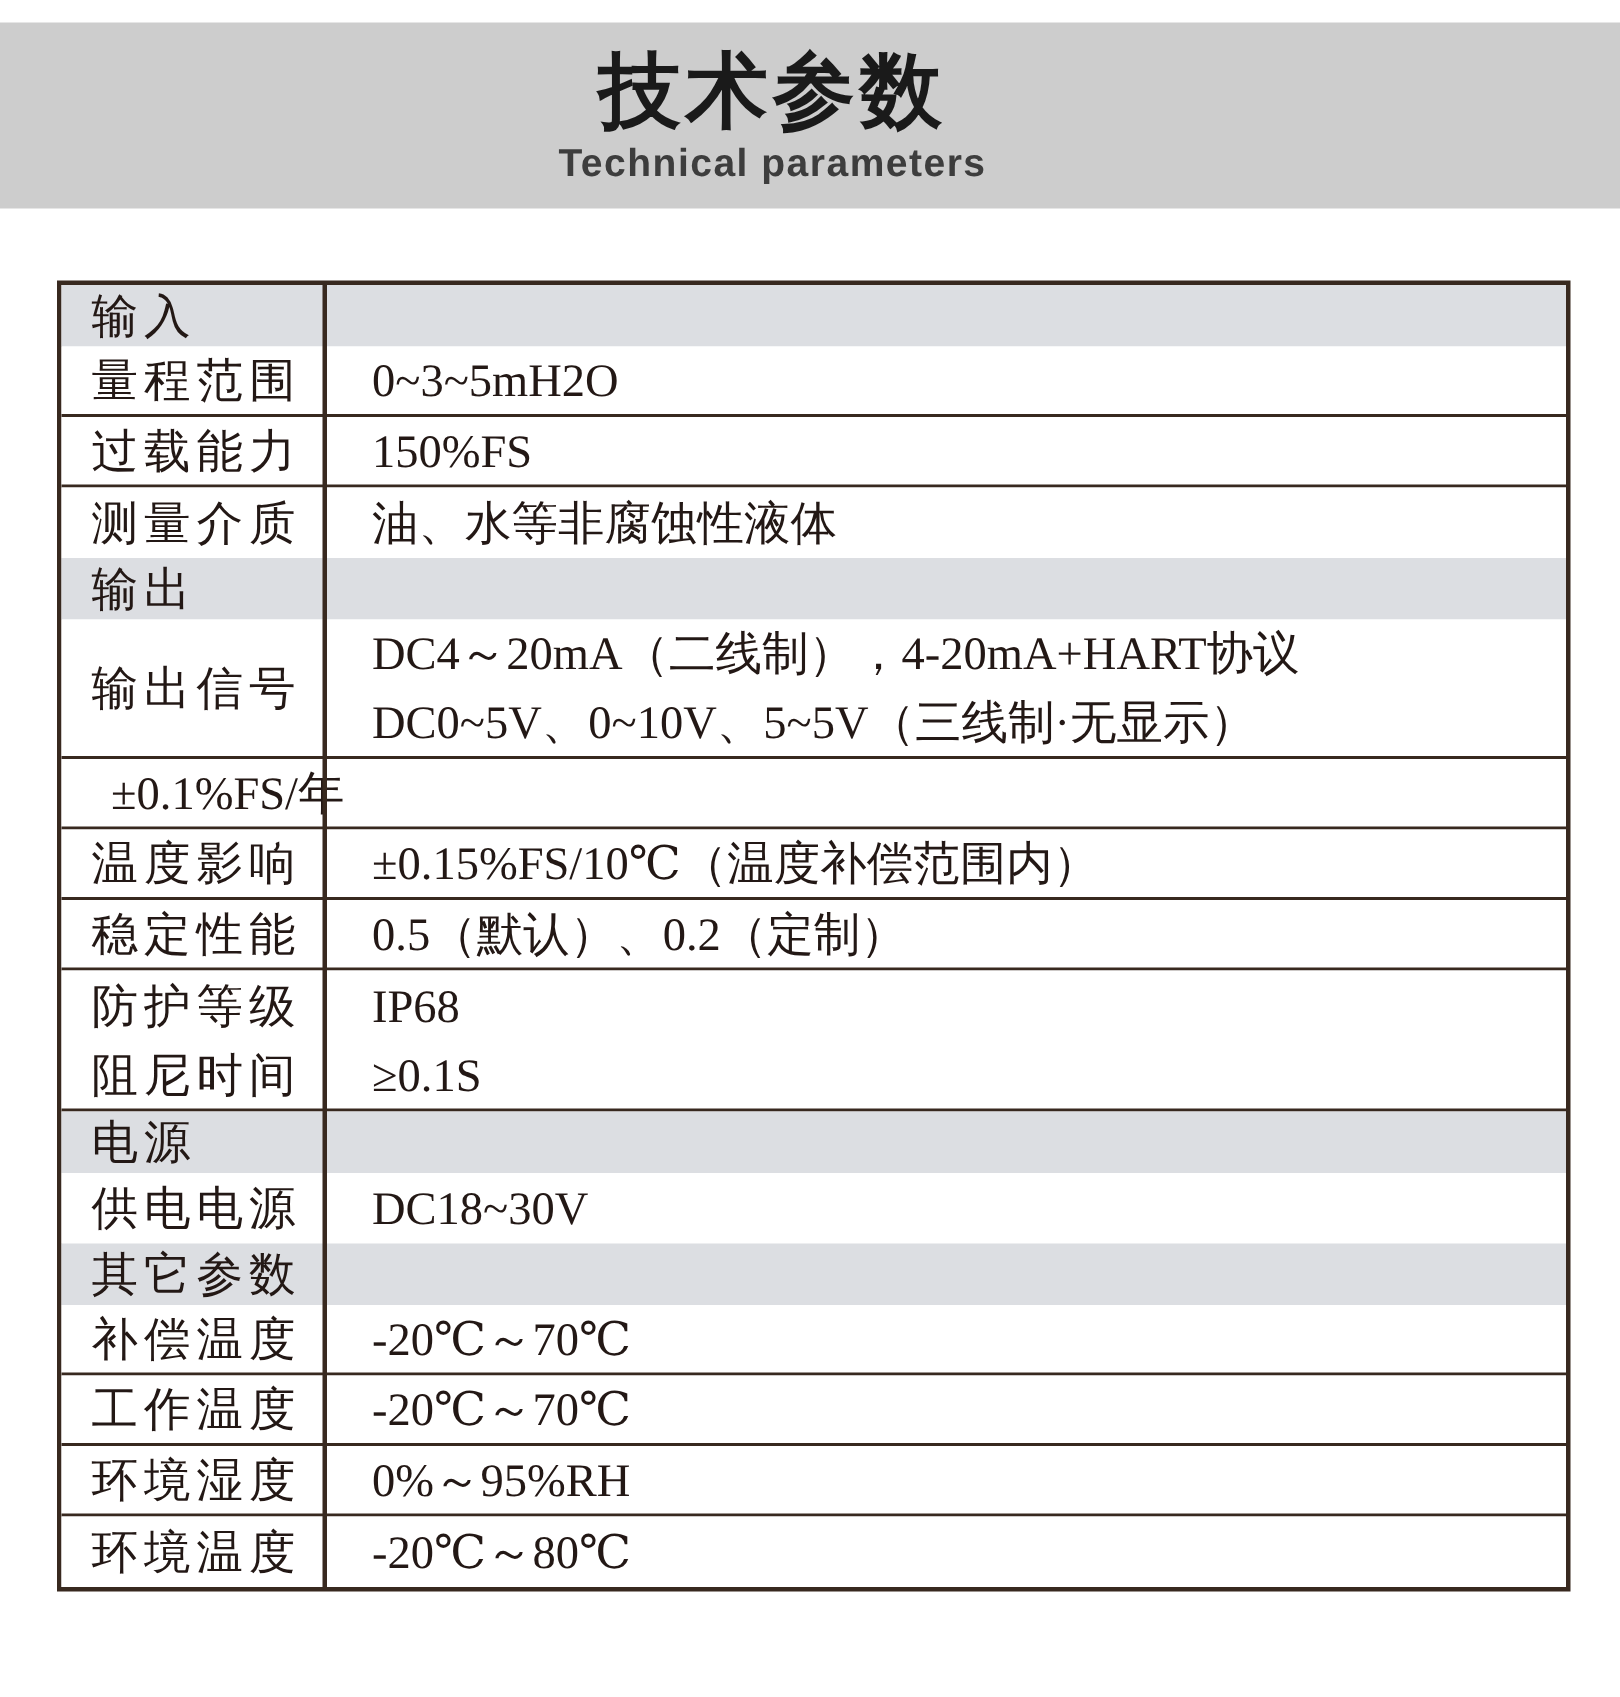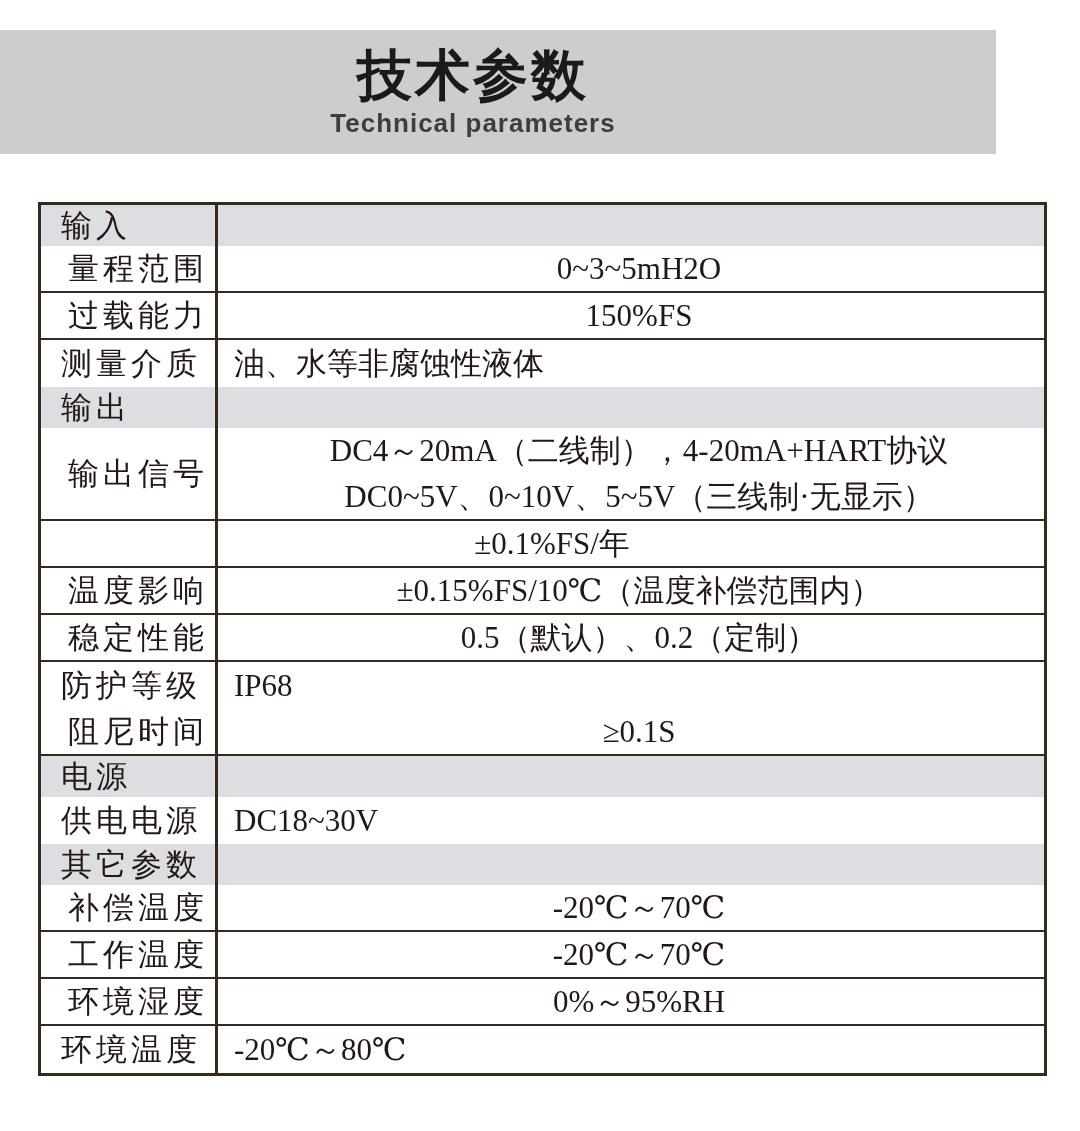--- a/index.html
+++ b/index.html
@@ -10,22 +10,22 @@
     --title:#1a1a1a;
     --subtitle:#3d3d3d;
   }
   *{margin:0;padding:0;box-sizing:border-box;}
   html,body{width:1080px;background:#ffffff;}
   body{height:1131px;overflow:hidden;position:relative;
        font-family:"Liberation Serif","DejaVu Serif",serif;color:var(--text);}
 
   
   .banner{
-    margin-top:30px;
-    width:996px;height:124px;
+    margin-top:15px;
+    width:1080px;height:124px;
     background:var(--banner-bg);
     display:flex;flex-direction:column;align-items:center;justify-content:center;
   }
   .banner-inner{transform:translateX(-25px);text-align:center;}
   .banner h1{
     font-family:"Liberation Sans","DejaVu Sans",sans-serif;
     font-size:55px;font-weight:700;letter-spacing:3px;
     color:var(--title);line-height:1.1;
   }
   .banner .subtitle{
@@ -43,30 +43,30 @@
     background:#ffffff;
   }
   .vdivider{
     position:absolute;left:174px;top:0;bottom:0;width:3px;
     background:var(--border);z-index:2;
   }
   .row{display:flex;align-items:center;width:100%;}
   .row.section{height:41px;background:var(--section-bg);}
   .row.data{height:47px;background:#ffffff;}
   .row.tall{height:93px;}
-  .row.line{border-bottom:2px solid var(--border);text-align:center;}
+  .row.line{border-bottom:2px solid var(--border);}
   .cell.label{
     flex:0 0 174px;width:174px;
     padding-left:20px;
     font-size:31px;letter-spacing:4px;
     white-space:nowrap;overflow:visible;
   }
   .cell.value{
     flex:1;
-    padding-left:19px;
+    padding-left:33px;
     font-size:31px;
     white-space:pre-line;
   }
   .row.tall .cell.value{line-height:46px;}
 </style>
 </head>
 <body>
 
 <div class="banner">
   <div class="banner-inner">

